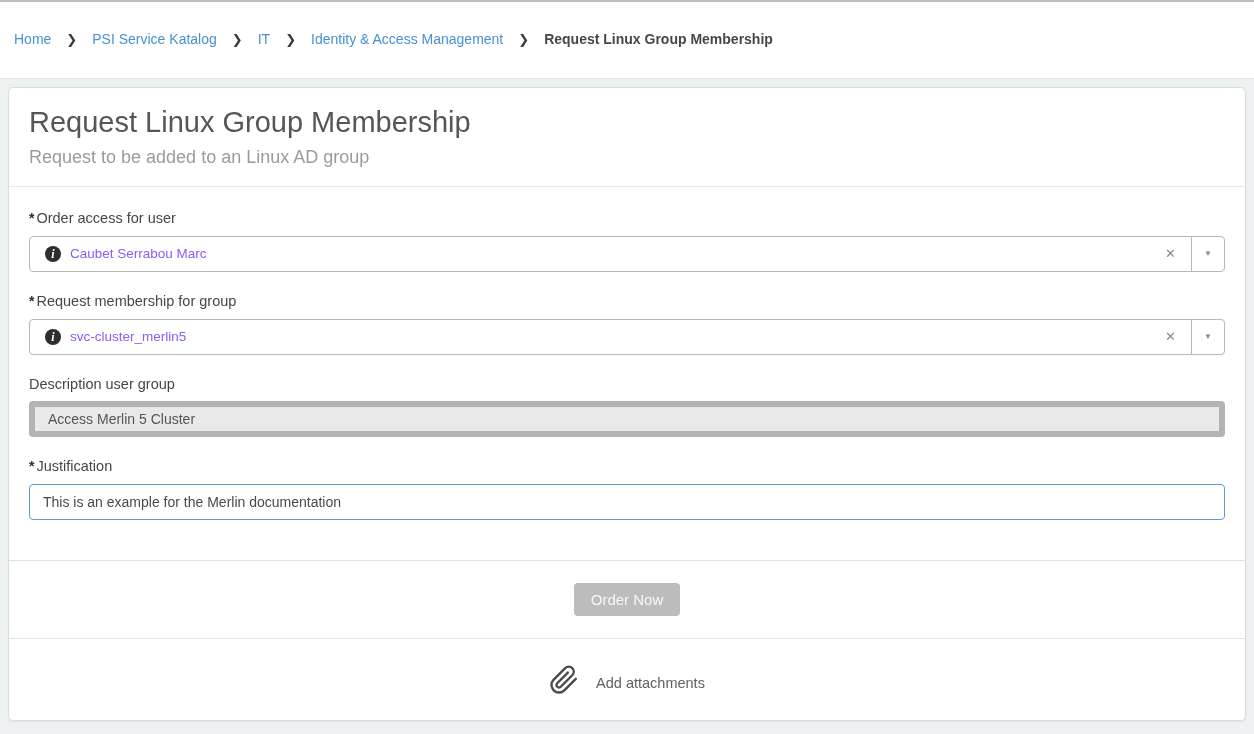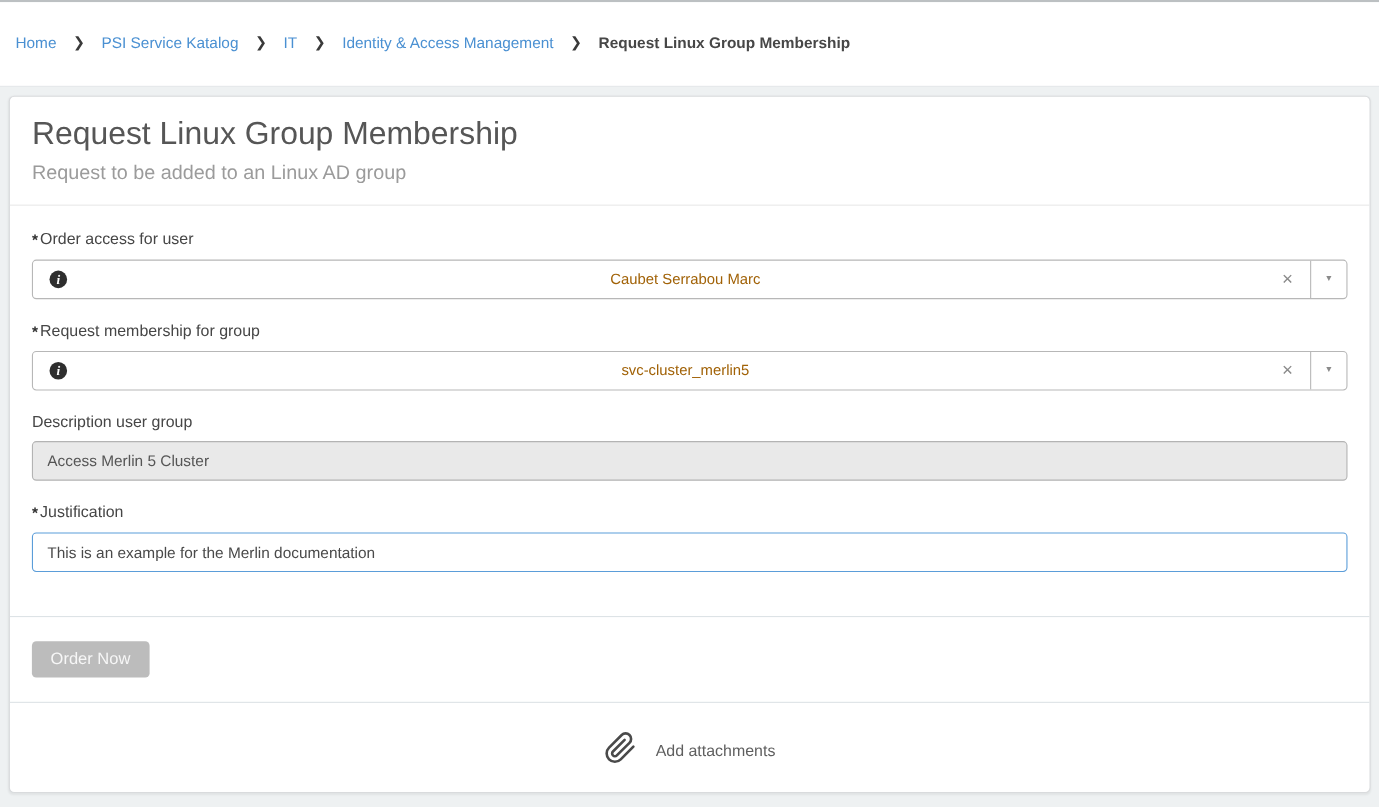--- a/index.html
+++ b/index.html
@@ -88,21 +88,21 @@
     color: #ffffff;
     font-family: "Liberation Serif", "DejaVu Serif", serif;
     font-weight: bold;
     font-style: italic;
     font-size: 12px;
     line-height: 16px;
     text-align: center;
     margin-left: 15px;
     flex: none;
   }
-  .combo-value { margin-left: 35px; font-size: 13.5px; color: #a16207; flex: 1; text-align: center; }
+  .combo-value { margin-left: 9px; font-size: 13.5px; color: #8b5cf6; flex: 1; }
   .clear-x {
     color: #8a8a8a;
     font-size: 13px;
     font-weight: bold;
     padding: 0 15px;
     cursor: pointer;
     line-height: 34px;
   }
   .combo-arrow-box {
     border-left: 1px solid #b7b7b7;
@@ -111,21 +111,21 @@
     display: flex;
     align-items: center;
     justify-content: center;
     cursor: pointer;
   }
   .combo-arrow { color: #8a8a8a; font-size: 10px; }
 
   .text-input {
     width: 100%;
     height: 36px;
-    border: 1px solid #b91c1c;
+    border: 6px solid #b91c1c;
     border-radius: 4px;
     padding: 0 13px;
     font-size: 14px;
     font-family: "Liberation Sans", "DejaVu Sans", sans-serif;
     color: #4a4a4a;
     background: #fff;
     outline: none;
   }
   .text-input:disabled, .text-input.disabled {
     background: #e9e9e9;
@@ -133,21 +133,21 @@
     color: #555555;
   }
   .text-input.focused { border: 1px solid #5b9dd9; }
 
   
   .actions-section {
     border-top: 1px solid #dde3e6;
     margin-top: 19px;
     padding: 22px 20px;
     display: flex;
-    justify-content: flex-start;
+    justify-content: center;
   }
   .order-btn {
     background: #bcbcbc;
     color: #f7f7f7;
     border: none;
     border-radius: 4px;
     font-size: 15px;
     font-family: "Liberation Sans", "DejaVu Sans", sans-serif;
     padding: 8px 17px;
     cursor: pointer;

